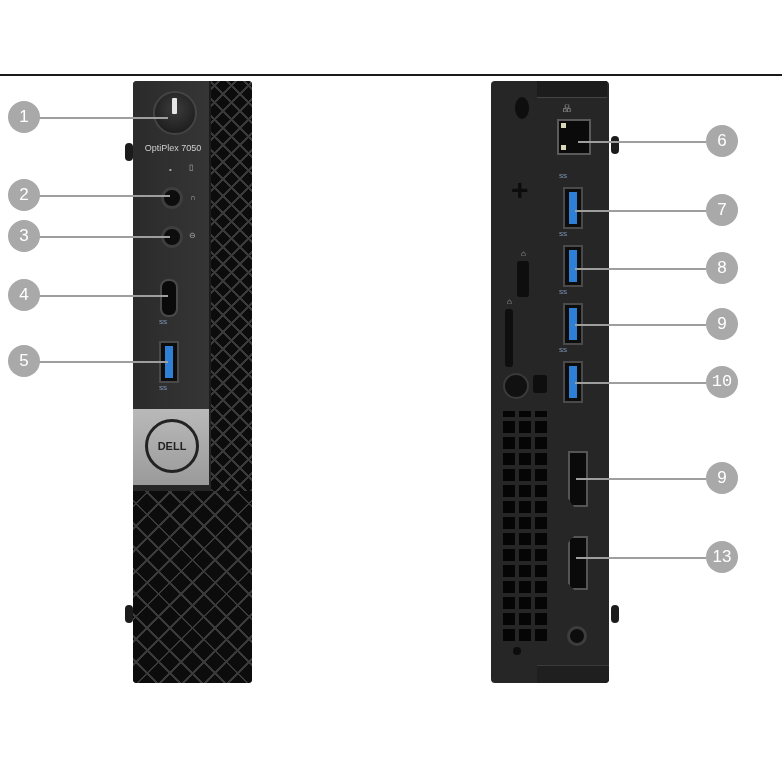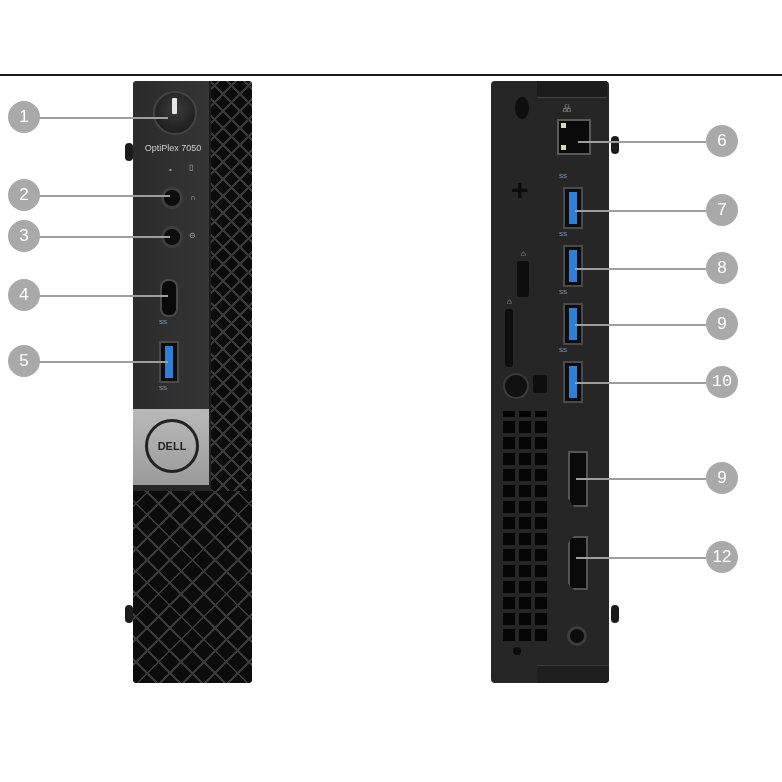--- a/index.html
+++ b/index.html
@@ -130,13 +130,13 @@
 <div class="callout" style="left:706px;top:194px;">7</div>
 <div class="leader" style="left:575px;top:268px;width:131px;"></div>
 <div class="callout" style="left:706px;top:252px;">8</div>
 <div class="leader" style="left:575px;top:324px;width:131px;"></div>
 <div class="callout" style="left:706px;top:308px;">9</div>
 <div class="leader" style="left:575px;top:382px;width:131px;"></div>
 <div class="callout" style="left:706px;top:366px;font-family:Liberation Mono, monospace;">10</div>
 <div class="leader" style="left:576px;top:478px;width:130px;"></div>
 <div class="callout" style="left:706px;top:462px;">9</div>
 <div class="leader" style="left:576px;top:557px;width:130px;"></div>
-<div class="callout" style="left:706px;top:541px;">12</div>
+<div class="callout" style="left:706px;top:541px;">13</div>
 
 </body></html>

